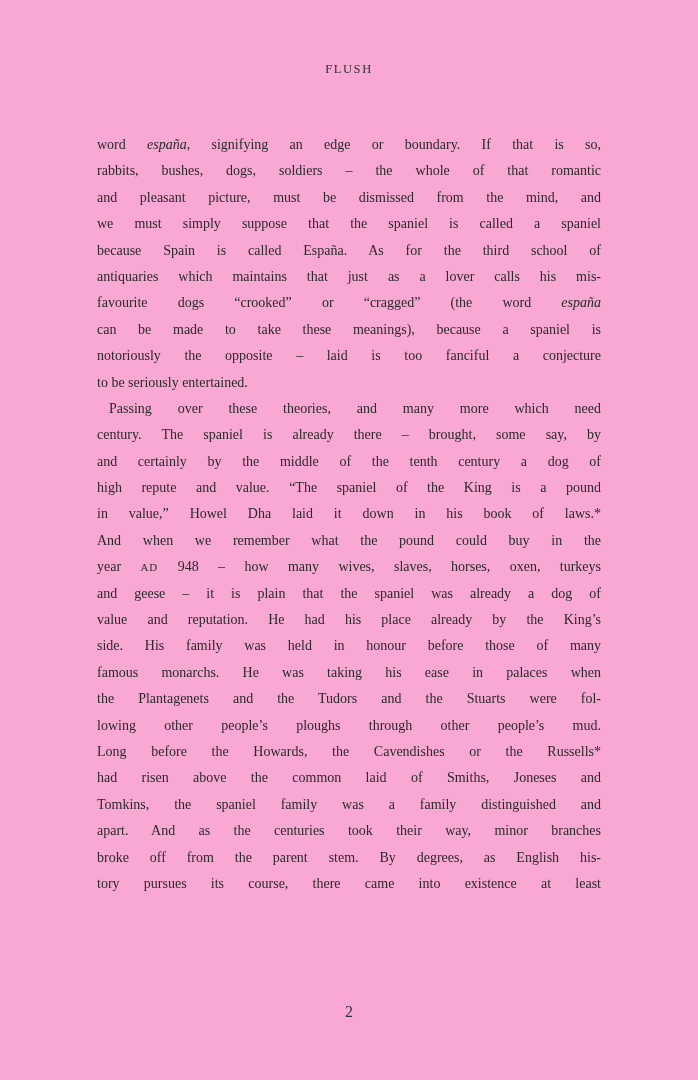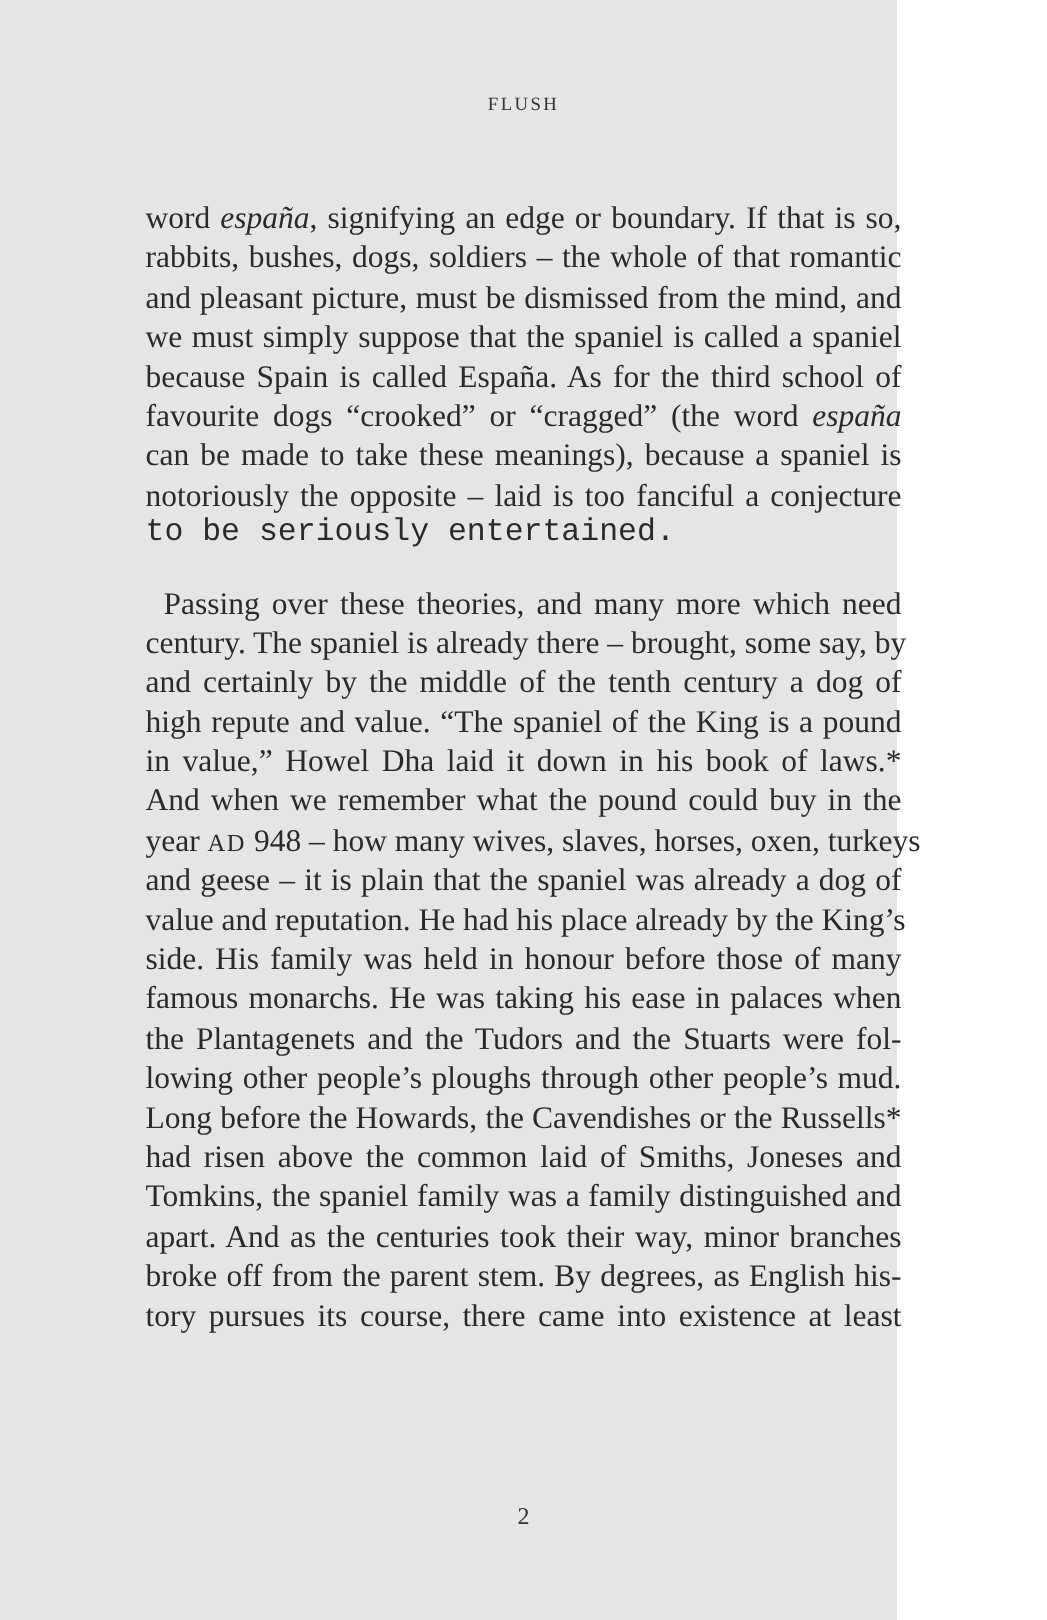--- a/index.html
+++ b/index.html
@@ -11,22 +11,22 @@
       width: 698px;
       height: 1080px;
       position: relative;
       overflow: hidden;
       font-family: "Liberation Serif", "DejaVu Serif", serif;
       color: #2b2b2b;
     }
     .page {
       position: absolute;
       left: 0; top: 0;
-      width: 598px; height: 1080px;
-      background: #e5e5e5;
+      width: 698px; height: 1080px;
+      background: #f9a8d4;
     }
     .running-head {
       position: absolute;
       top: 62px;
       left: 0;
       width: 698px;
       text-align: center;
       font-size: 12.5px;
       letter-spacing: 1.6px;
       color: #333;
@@ -34,33 +34,31 @@
     .body-text {
       position: absolute;
       top: 132px;
       left: 97px;
       width: 504px;
     }
     .line {
       display: block;
       height: 26.4px;
       line-height: 26.4px;
-      font-size: 21px;
+      font-size: 14px;
       white-space: nowrap;
       text-align: justify;
       text-align-last: justify;
       color: #2a2a2a;
     }
     .line.last {
       text-align-last: left;
-      font-family: Liberation Mono, monospace;
     }
     .line.indent {
       padding-left: 12px;
-      margin-top: 19px;
     }
     .folio {
       position: absolute;
       top: 1003px;
       left: 0;
       width: 698px;
       text-align: center;
       font-size: 16px;
       color: #333;
     }
@@ -70,20 +68,21 @@
 
 <div class="page">
   <div class="running-head">FLUSH</div>
 
   <div class="body-text">
     <span class="line">word <i>españa</i>, signifying an edge or boundary. If that is so,</span>
     <span class="line">rabbits, bushes, dogs, soldiers – the whole of that romantic</span>
     <span class="line">and pleasant picture, must be dismissed from the mind, and</span>
     <span class="line">we must simply suppose that the spaniel is called a spaniel</span>
     <span class="line">because Spain is called España. As for the third school of</span>
+    <span class="line">antiquaries which maintains that just as a lover calls his mis-</span>
     <span class="line">favourite dogs “crooked” or “cragged” (the word <i>españa</i></span>
     <span class="line">can be made to take these meanings), because a spaniel is</span>
     <span class="line">notoriously the opposite – laid is too fanciful a conjecture</span>
     <span class="line last">to be seriously entertained.</span>
     <span class="line indent">Passing over these theories, and many more which need</span>
     <span class="line">century. The spaniel is already there – brought, some say, by</span>
     <span class="line">and certainly by the middle of the tenth century a dog of</span>
     <span class="line">high repute and value. “The spaniel of the King is a pound</span>
     <span class="line">in value,” Howel Dha laid it down in his book of laws.*</span>
     <span class="line">And when we remember what the pound could buy in the</span>

